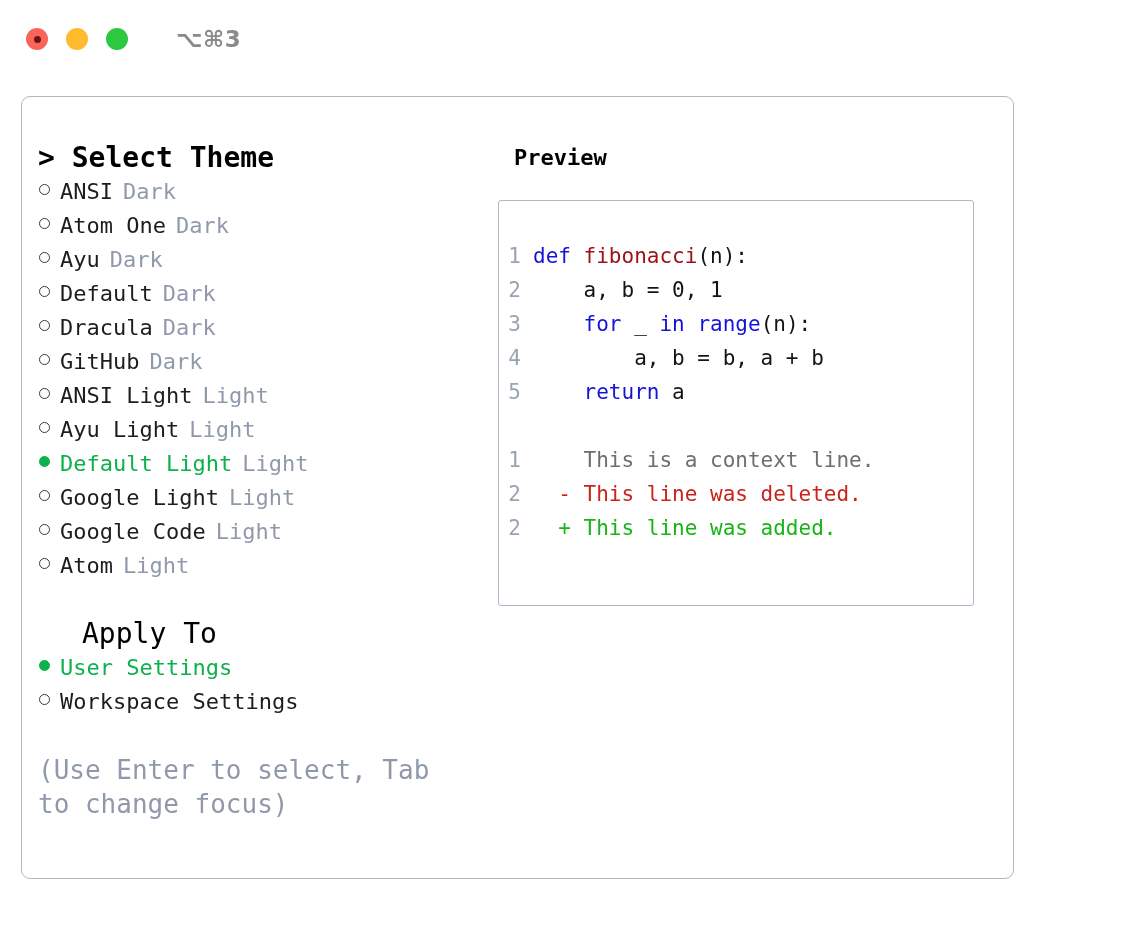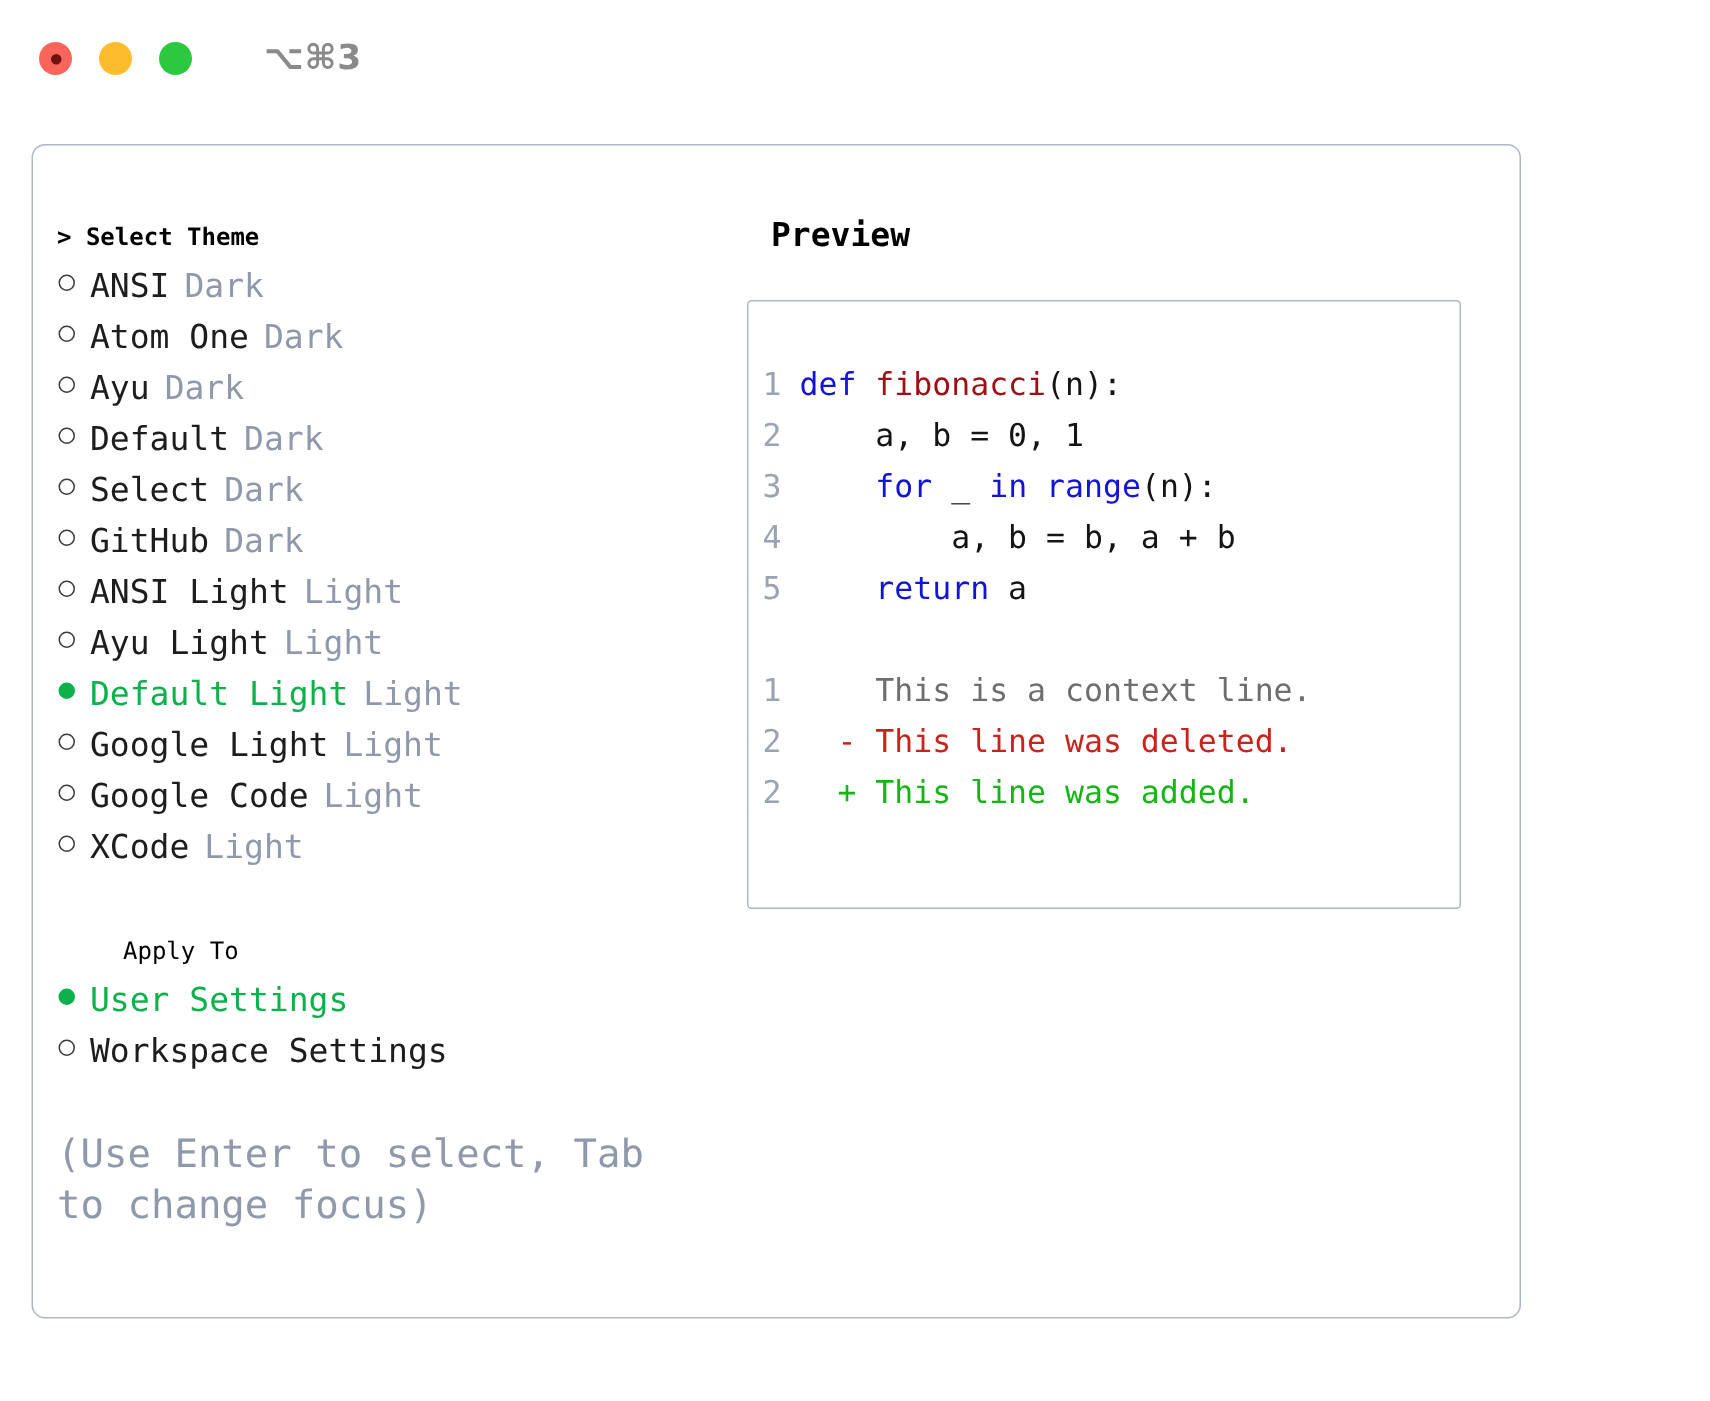--- a/index.html
+++ b/index.html
@@ -83,21 +83,21 @@
   .columns {
     display: flex;
     padding: 44px 0 0 16px;
     box-sizing: border-box;
   }
   .col-left  { width: 460px; flex: none; }
   .col-right { flex: 1; }
 
   
   .section-head {
-    font-size: 16px;
+    font-size: 28px;
     font-weight: bold;
     color: #000000;
     line-height: 34px;
     white-space: pre;
   }
   .section-head.plain { font-weight: normal; }
 
   .row {
     display: flex;
     align-items: baseline;
@@ -202,28 +202,28 @@
 
       <div class="col-left">
 
         <div class="section-head">&gt; Select Theme</div>
 
         <div id="theme-list">
             <div class="row"><span class="bullet"><i></i></span><span class="label">ANSI</span><span class="badge">Dark</span></div>
             <div class="row"><span class="bullet"><i></i></span><span class="label">Atom One</span><span class="badge">Dark</span></div>
             <div class="row"><span class="bullet"><i></i></span><span class="label">Ayu</span><span class="badge">Dark</span></div>
             <div class="row"><span class="bullet"><i></i></span><span class="label">Default</span><span class="badge">Dark</span></div>
-            <div class="row"><span class="bullet"><i></i></span><span class="label">Select</span><span class="badge">Dark</span></div>
+            <div class="row"><span class="bullet"><i></i></span><span class="label">Dracula</span><span class="badge">Dark</span></div>
             <div class="row"><span class="bullet"><i></i></span><span class="label">GitHub</span><span class="badge">Dark</span></div>
             <div class="row"><span class="bullet"><i></i></span><span class="label">ANSI Light</span><span class="badge">Light</span></div>
             <div class="row"><span class="bullet"><i></i></span><span class="label">Ayu Light</span><span class="badge">Light</span></div>
             <div class="row selected"><span class="bullet"><i></i></span><span class="label">Default Light</span><span class="badge">Light</span></div>
             <div class="row"><span class="bullet"><i></i></span><span class="label">Google Light</span><span class="badge">Light</span></div>
             <div class="row"><span class="bullet"><i></i></span><span class="label">Google Code</span><span class="badge">Light</span></div>
-            <div class="row"><span class="bullet"><i></i></span><span class="label">XCode</span><span class="badge">Light</span></div>
+            <div class="row"><span class="bullet"><i></i></span><span class="label">Atom</span><span class="badge">Light</span></div>
           </div>
 
         <div class="spacer"></div>
 
         <div class="section-head plain" style="margin-left:44px;">Apply To</div>
 
         <div id="apply-list">
             <div class="row selected"><span class="bullet"><i></i></span><span class="label">User Settings</span></div>
             <div class="row"><span class="bullet"><i></i></span><span class="label">Workspace Settings</span></div>
           </div>

